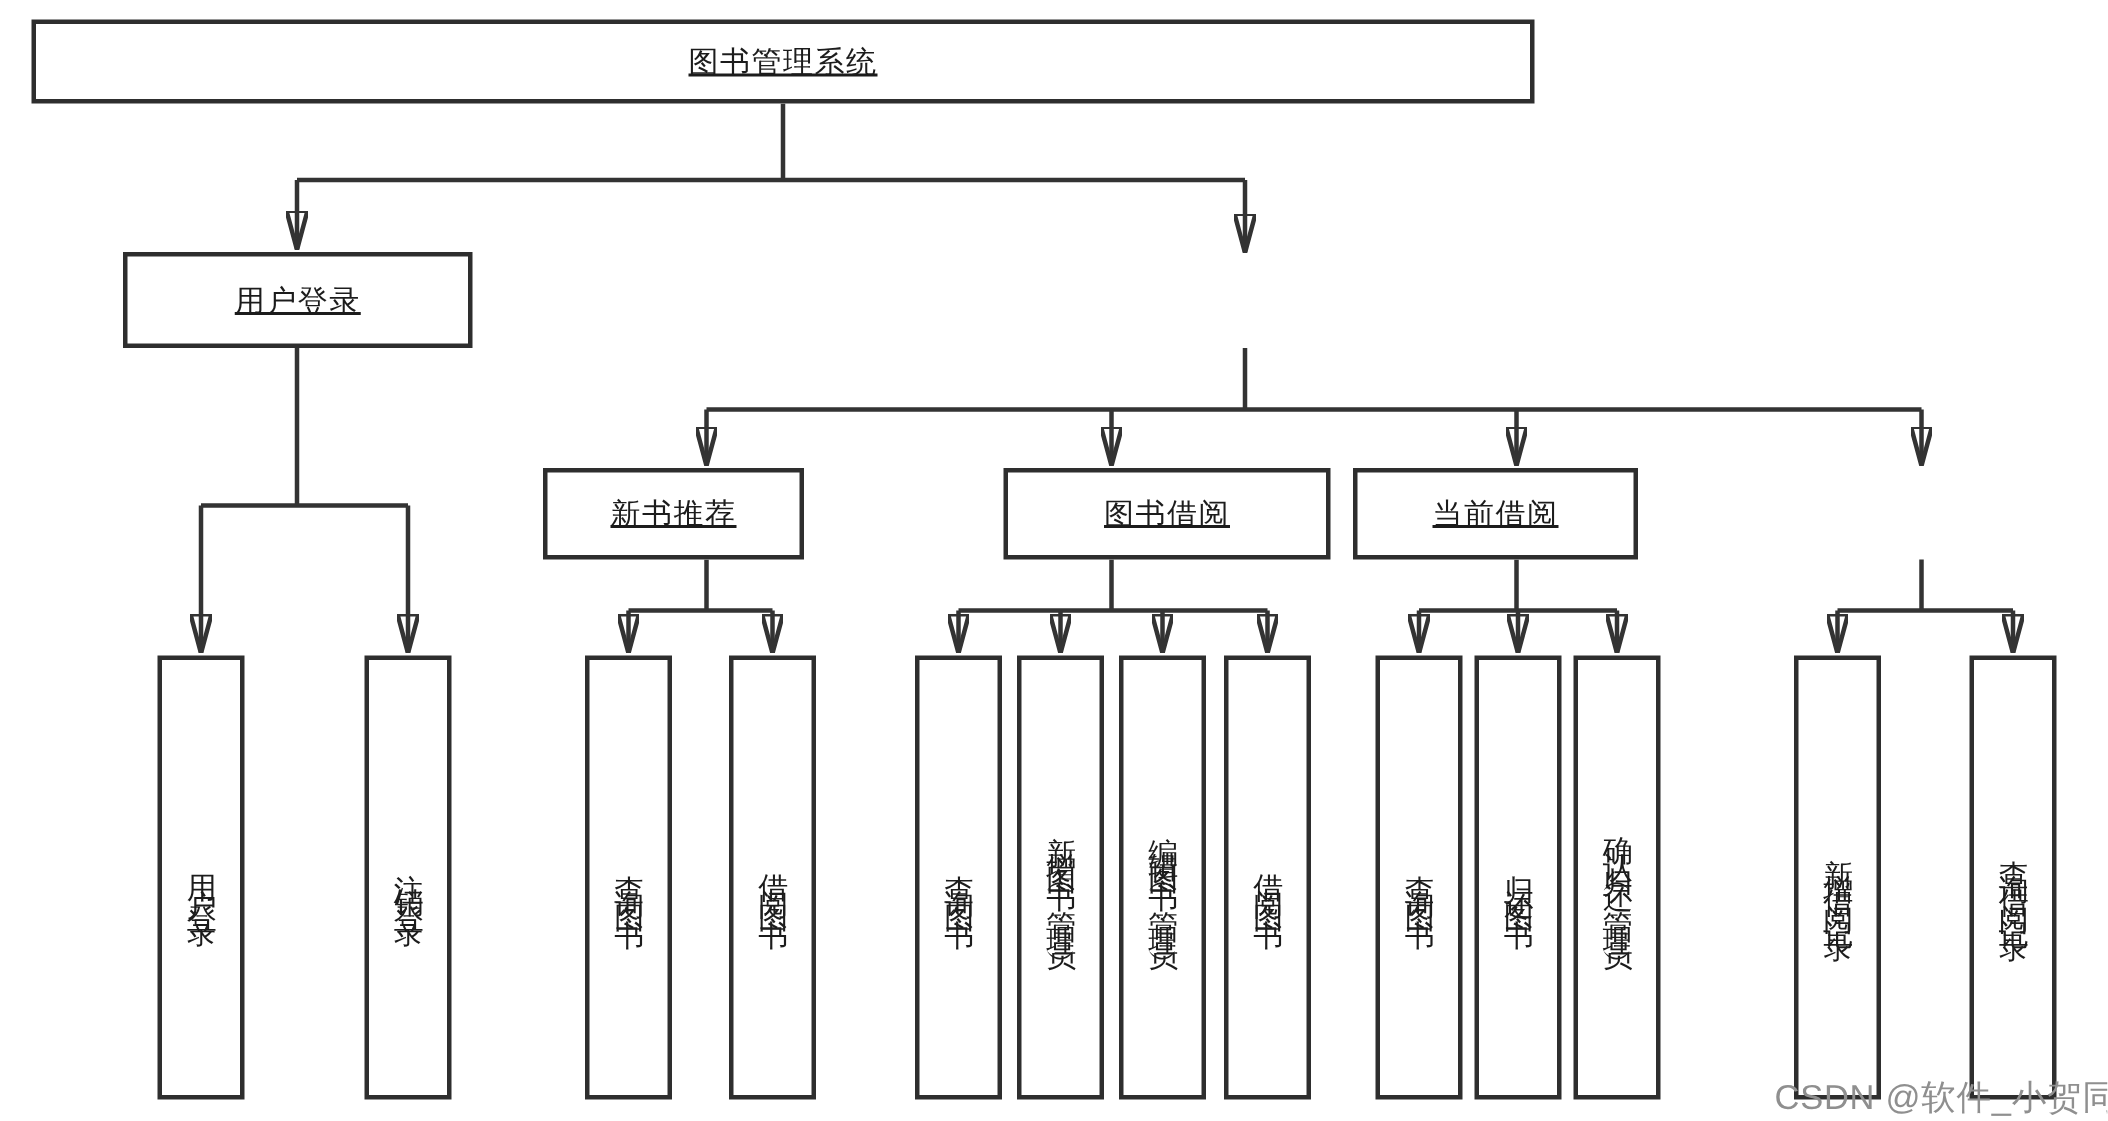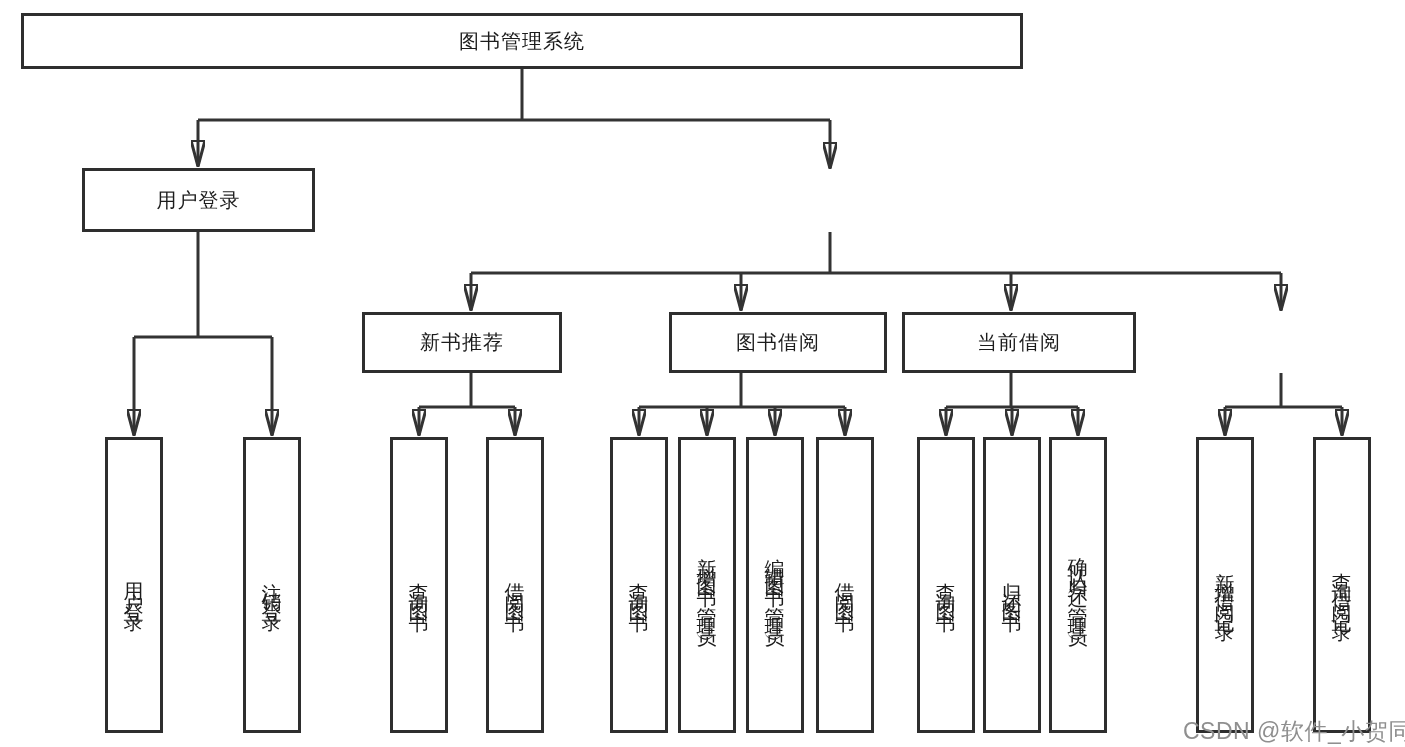--- a/index.html
+++ b/index.html
@@ -35,20 +35,21 @@
     display: flex;
     align-items: center;
     justify-content: center;
     color: #1c1c1c;
     z-index: 2;
   }
   .node.h {
     font-size: 20px;
     letter-spacing: 1px;
     white-space: nowrap;
+    text-decoration: underline;
   }
   .node.v {
     writing-mode: vertical-rl;
     text-orientation: mixed;
     font-size: 20px;
     letter-spacing: 10px;
     line-height: 1;
     padding-top: 4px;
   }
   .watermark {
@@ -119,23 +120,23 @@
       <path d="M1281 373 V407 M1225 407 H1342"></path>
       <line x1="1225" y1="407" x2="1225" y2="435" marker-end="url(#arrow)"></line>
       <line x1="1342" y1="407" x2="1342" y2="435" marker-end="url(#arrow)"></line>
     </g>
   </svg>
 
   <div class="node h" style="left:21px; top:13px; width:1002px; height:56px;">图书管理系统</div>
 
   <div class="node h" style="left:82px; top:168px; width:233px; height:64px;">用户登录</div>
 
-  <div class="node h" style="left:362px; top:312px; width:200px; height:61px;">新书推荐</div>
+  <div class="node h" style="left:362px; top:312px; width:174px; height:61px;">新书推荐</div>
   <div class="node h" style="left:632px; top:312px; width:218px; height:61px;margin-left:37px;">图书借阅</div>
-  <div class="node h" style="left:902px; top:312px; width:234px; height:61px;">当前借阅</div>
+  <div class="node h" style="left:902px; top:312px; width:190px; height:61px;">当前借阅</div>
 
   <div class="node v" style="left:105px; top:437px; width:58px; height:296px;">用户登录</div>
   <div class="node v" style="left:243px; top:437px; width:58px; height:296px;">注销登录</div>
 
   <div class="node v" style="left:390px; top:437px; width:58px; height:296px;">查询图书</div>
   <div class="node v" style="left:486px; top:437px; width:58px; height:296px;">借阅图书</div>
 
   <div class="node v" style="left:610px; top:437px; width:58px; height:296px;">查询图书</div>
   <div class="node v" style="left:678px; top:437px; width:58px; height:296px;">新增图书（管理员）</div>
   <div class="node v" style="left:746px; top:437px; width:58px; height:296px;">编辑图书（管理员）</div>

